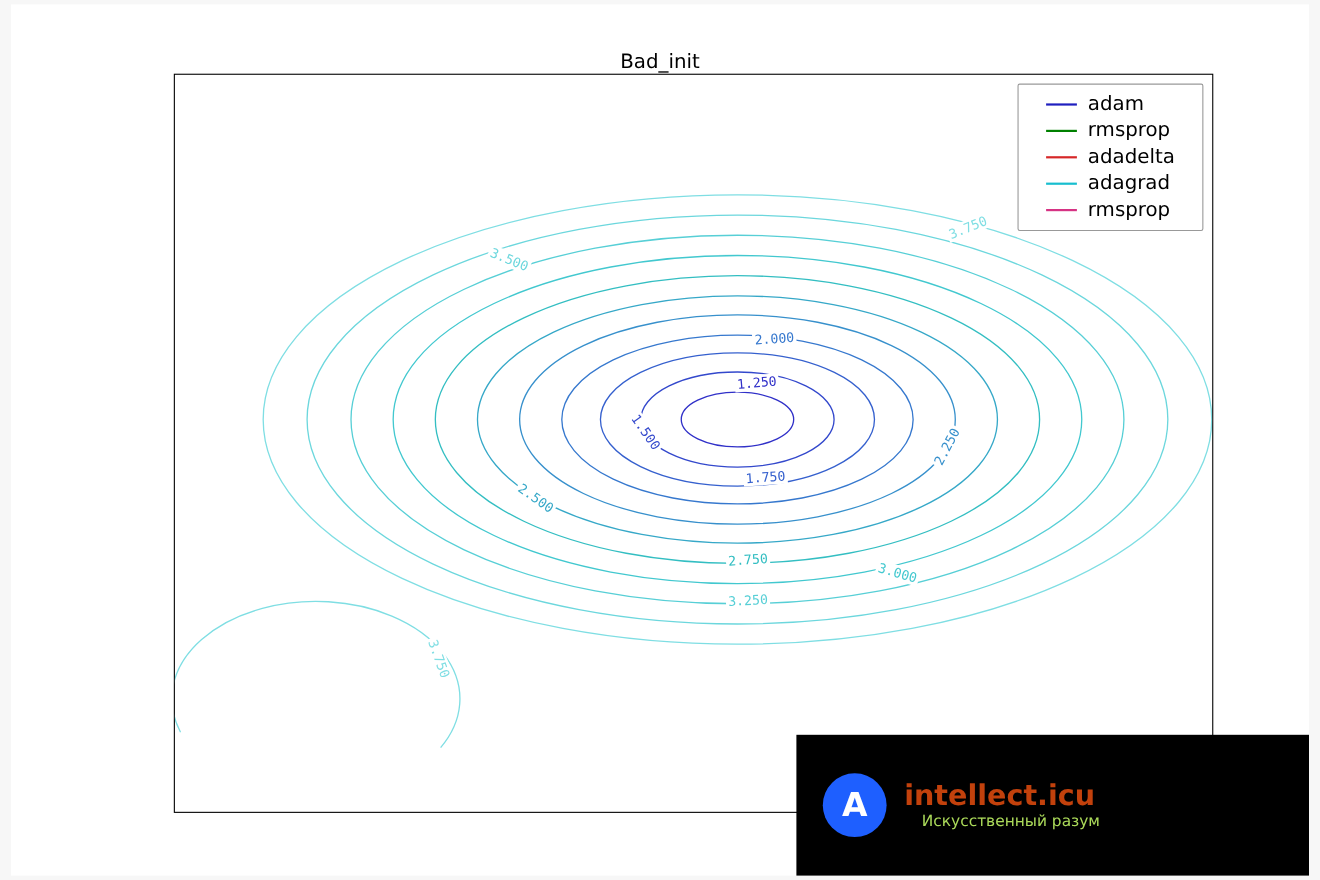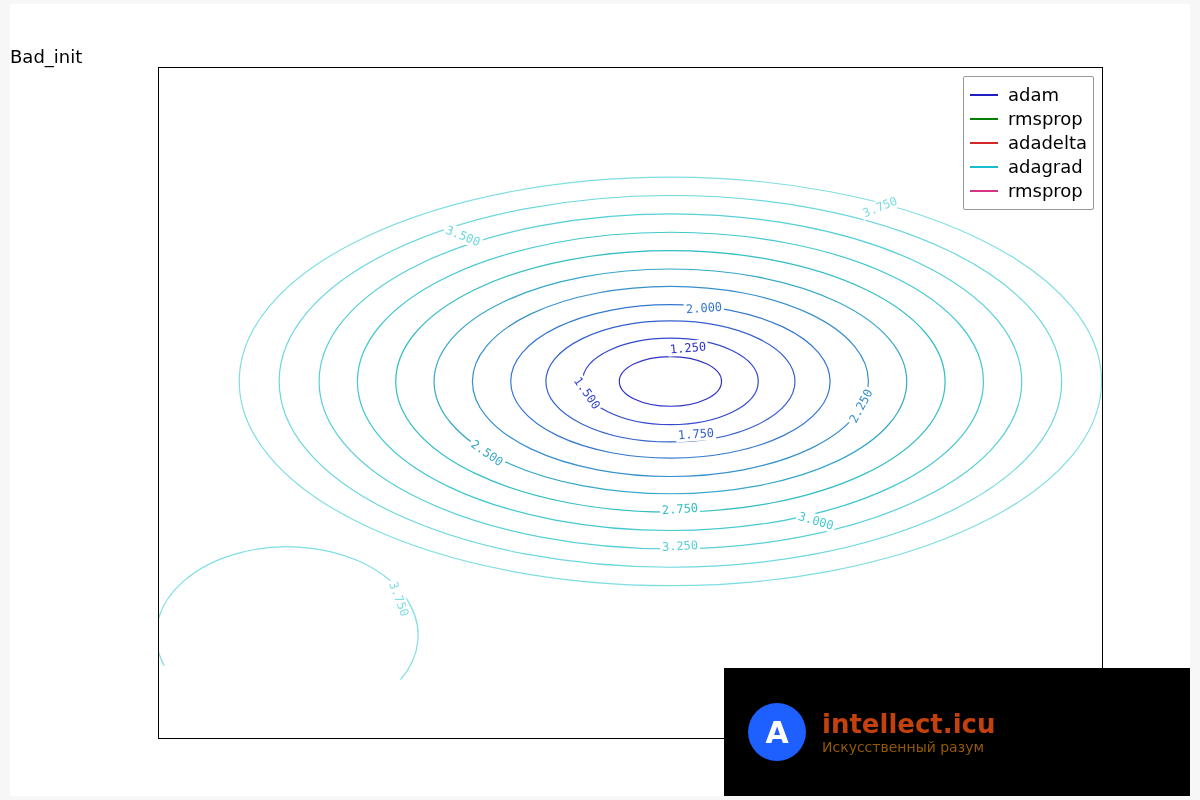--- a/index.html
+++ b/index.html
@@ -13,20 +13,21 @@
   }
   .figure {
     position: absolute;
     left: 10px; top: 4px;
     width: 1180px; height: 792px;
     background: #fff;
   }
   .title {
     position: absolute;
     top: 42px; left: 0; width: 100%;
+    text-align: center;
     font-size: 18px;
   }
   .axes {
     position: absolute;
     left: 148px; top: 63px;
     width: 945px; height: 672px;
     border: 1px solid #000;
     background: #fff;
     overflow: hidden;
   }
@@ -39,21 +40,21 @@
     position: absolute;
     top: 100%; width: 1px; height: 5px;
     background: #000;
   }
   .legend {
     position: absolute;
     right: 8px; top: 8px;
     background: #fff;
     border: 1px solid #999;
     border-radius: 2px;
-    padding: 6px 6px;
+    padding: 6px 25px;
     font-size: 18px;
   }
   .legend-row {
     display: flex; align-items: center;
     gap: 10px;
     line-height: 24px;
   }
   .legend-swatch {
     width: 28px; height: 2px;
   }
@@ -79,21 +80,21 @@
   }
   .wm-logo {
     width: 58px; height: 58px;
     border-radius: 50%;
     background: #1e5fff;
     color: #fff;
     display: flex; align-items: center; justify-content: center;
     font-size: 30px; font-weight: 700;
   }
   .wm-text .l1 { font-size: 26px; font-weight: 600; color:#c2410c; }
-  .wm-text .l2 { font-size: 14px; color:#a16207; opacity:.9; }
+  .wm-text .l2 { font-size: 14px; color:#bef264; opacity:.9;margin-left:16px; }
   svg.plot {
     position: absolute; left:0; top:0;
     width: 100%; height: 100%;
     overflow: visible;
   }
   svg.plot ellipse, svg.plot path {
     fill: none;
     stroke-width: 1.2;
   }
 </style>

